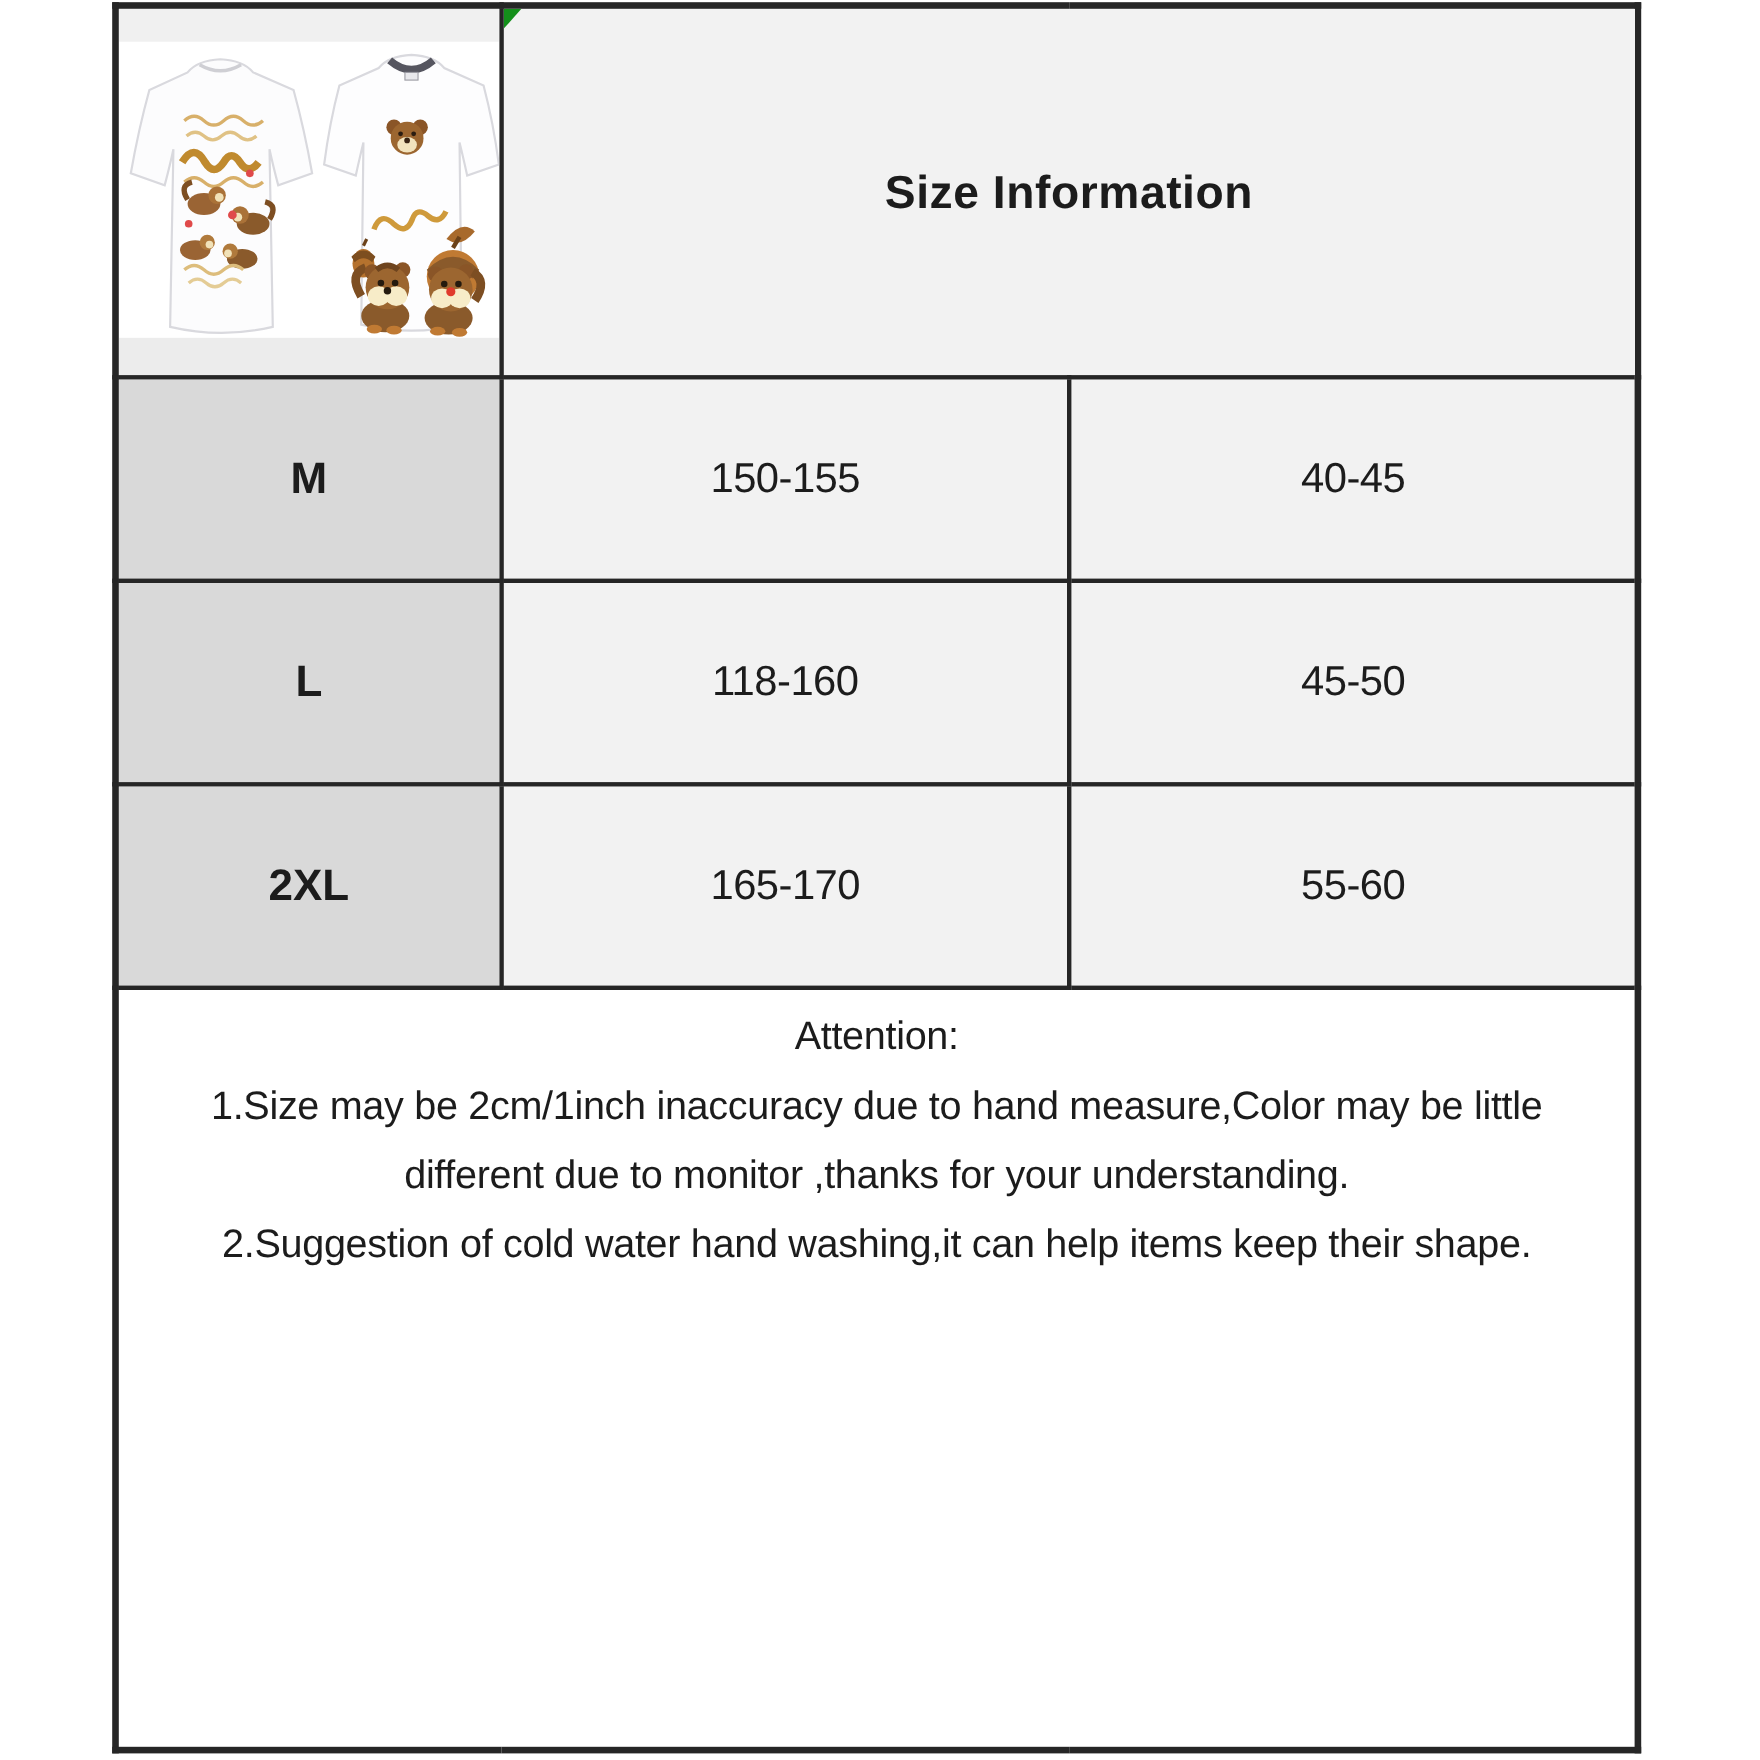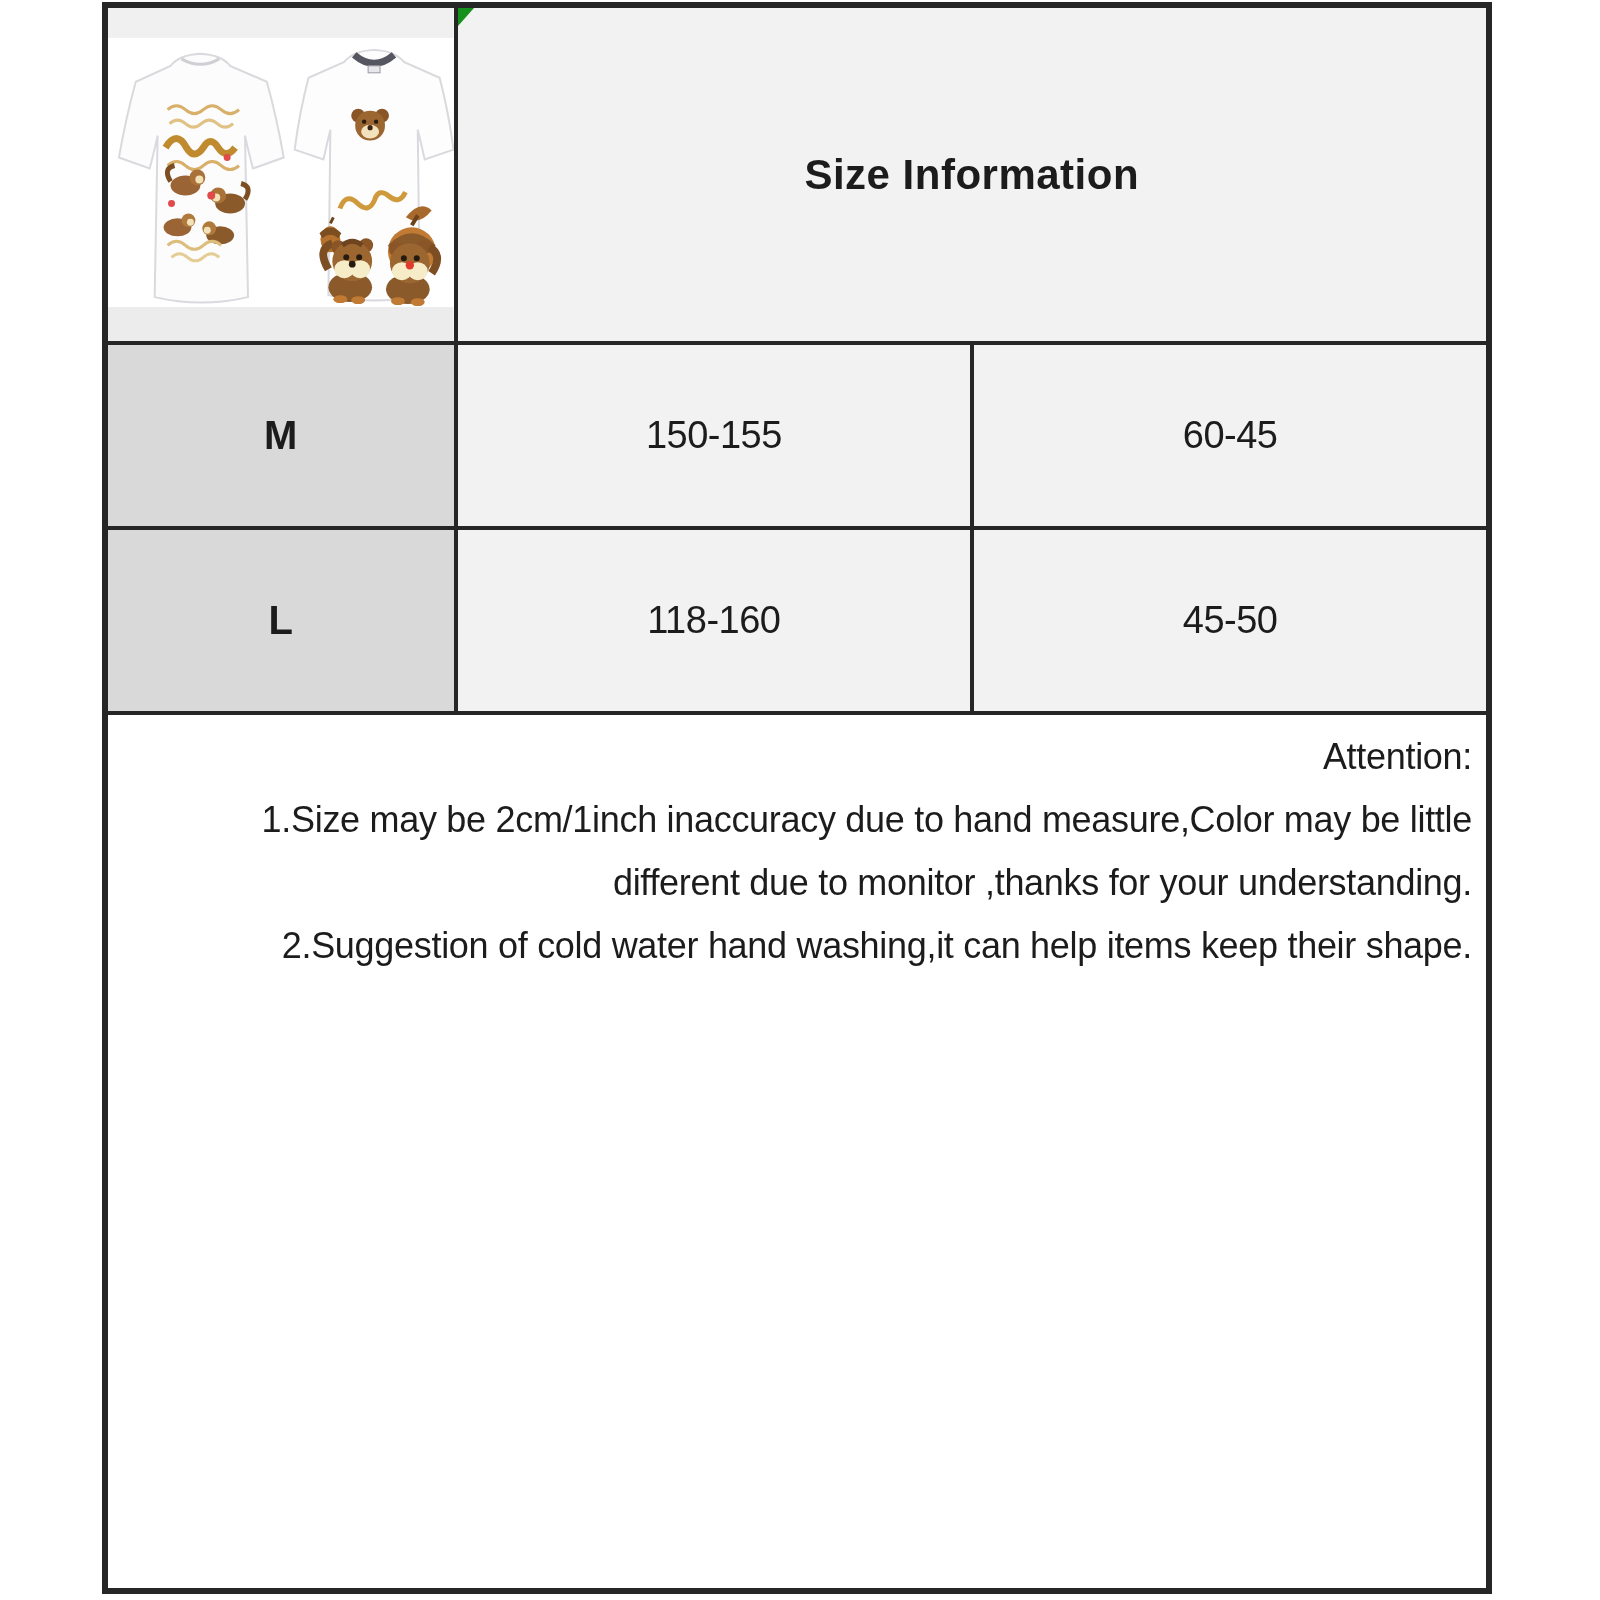--- a/index.html
+++ b/index.html
@@ -26,21 +26,21 @@
   }
   
   .hdr{background:#d9d9d9;font-weight:bold;}
   .hdr-size{font-size:54px;}
   .hdr-col{font-size:36px;}
   
   .size-cell{background:#d9d9d9;font-weight:bold;font-size:40px;}
   .val-cell{background:#f2f2f2;font-weight:normal;font-size:38px;letter-spacing:-0.5px;}
   
   .attn-cell{
-    background:#ffffff;text-align:right;vertical-align:top;
+    background:#ffffff;text-align:center;vertical-align:top;
     padding:10px 14px 0 14px;
   }
   .attn-line{font-size:36px;line-height:63px;white-space:nowrap;letter-spacing:-0.3px;}
 </style>
 </head>
 <body>
 
 <div class="sheet">
   <table class="size-table">
     <colgroup>
@@ -162,26 +162,31 @@
       <td class="title-cell" colspan="2">
         <span class="corner-flag"></span>
         <span class="title-text">Size Information</span>
       </td>
     </tr>
 
 
     <tr style="height:185px">
       <td class="size-cell">M</td>
       <td class="val-cell">150-155</td>
-      <td class="val-cell">60-45</td>
+      <td class="val-cell">40-45</td>
     </tr>
     <tr style="height:185px">
       <td class="size-cell">L</td>
       <td class="val-cell">118-160</td>
       <td class="val-cell">45-50</td>
+    </tr>
+    <tr style="height:185px">
+      <td class="size-cell">2XL</td>
+      <td class="val-cell">165-170</td>
+      <td class="val-cell">55-60</td>
     </tr>
 
     <tr>
       <td class="attn-cell" colspan="3">
         <div class="attn-line">Attention:</div>
         <div class="attn-line">1.Size may be 2cm/1inch inaccuracy due to hand measure,Color may be little</div>
         <div class="attn-line">different due to monitor ,thanks for your understanding.</div>
         <div class="attn-line">2.Suggestion of cold water hand washing,it can help items keep their shape.</div>
       </td>
     </tr>

